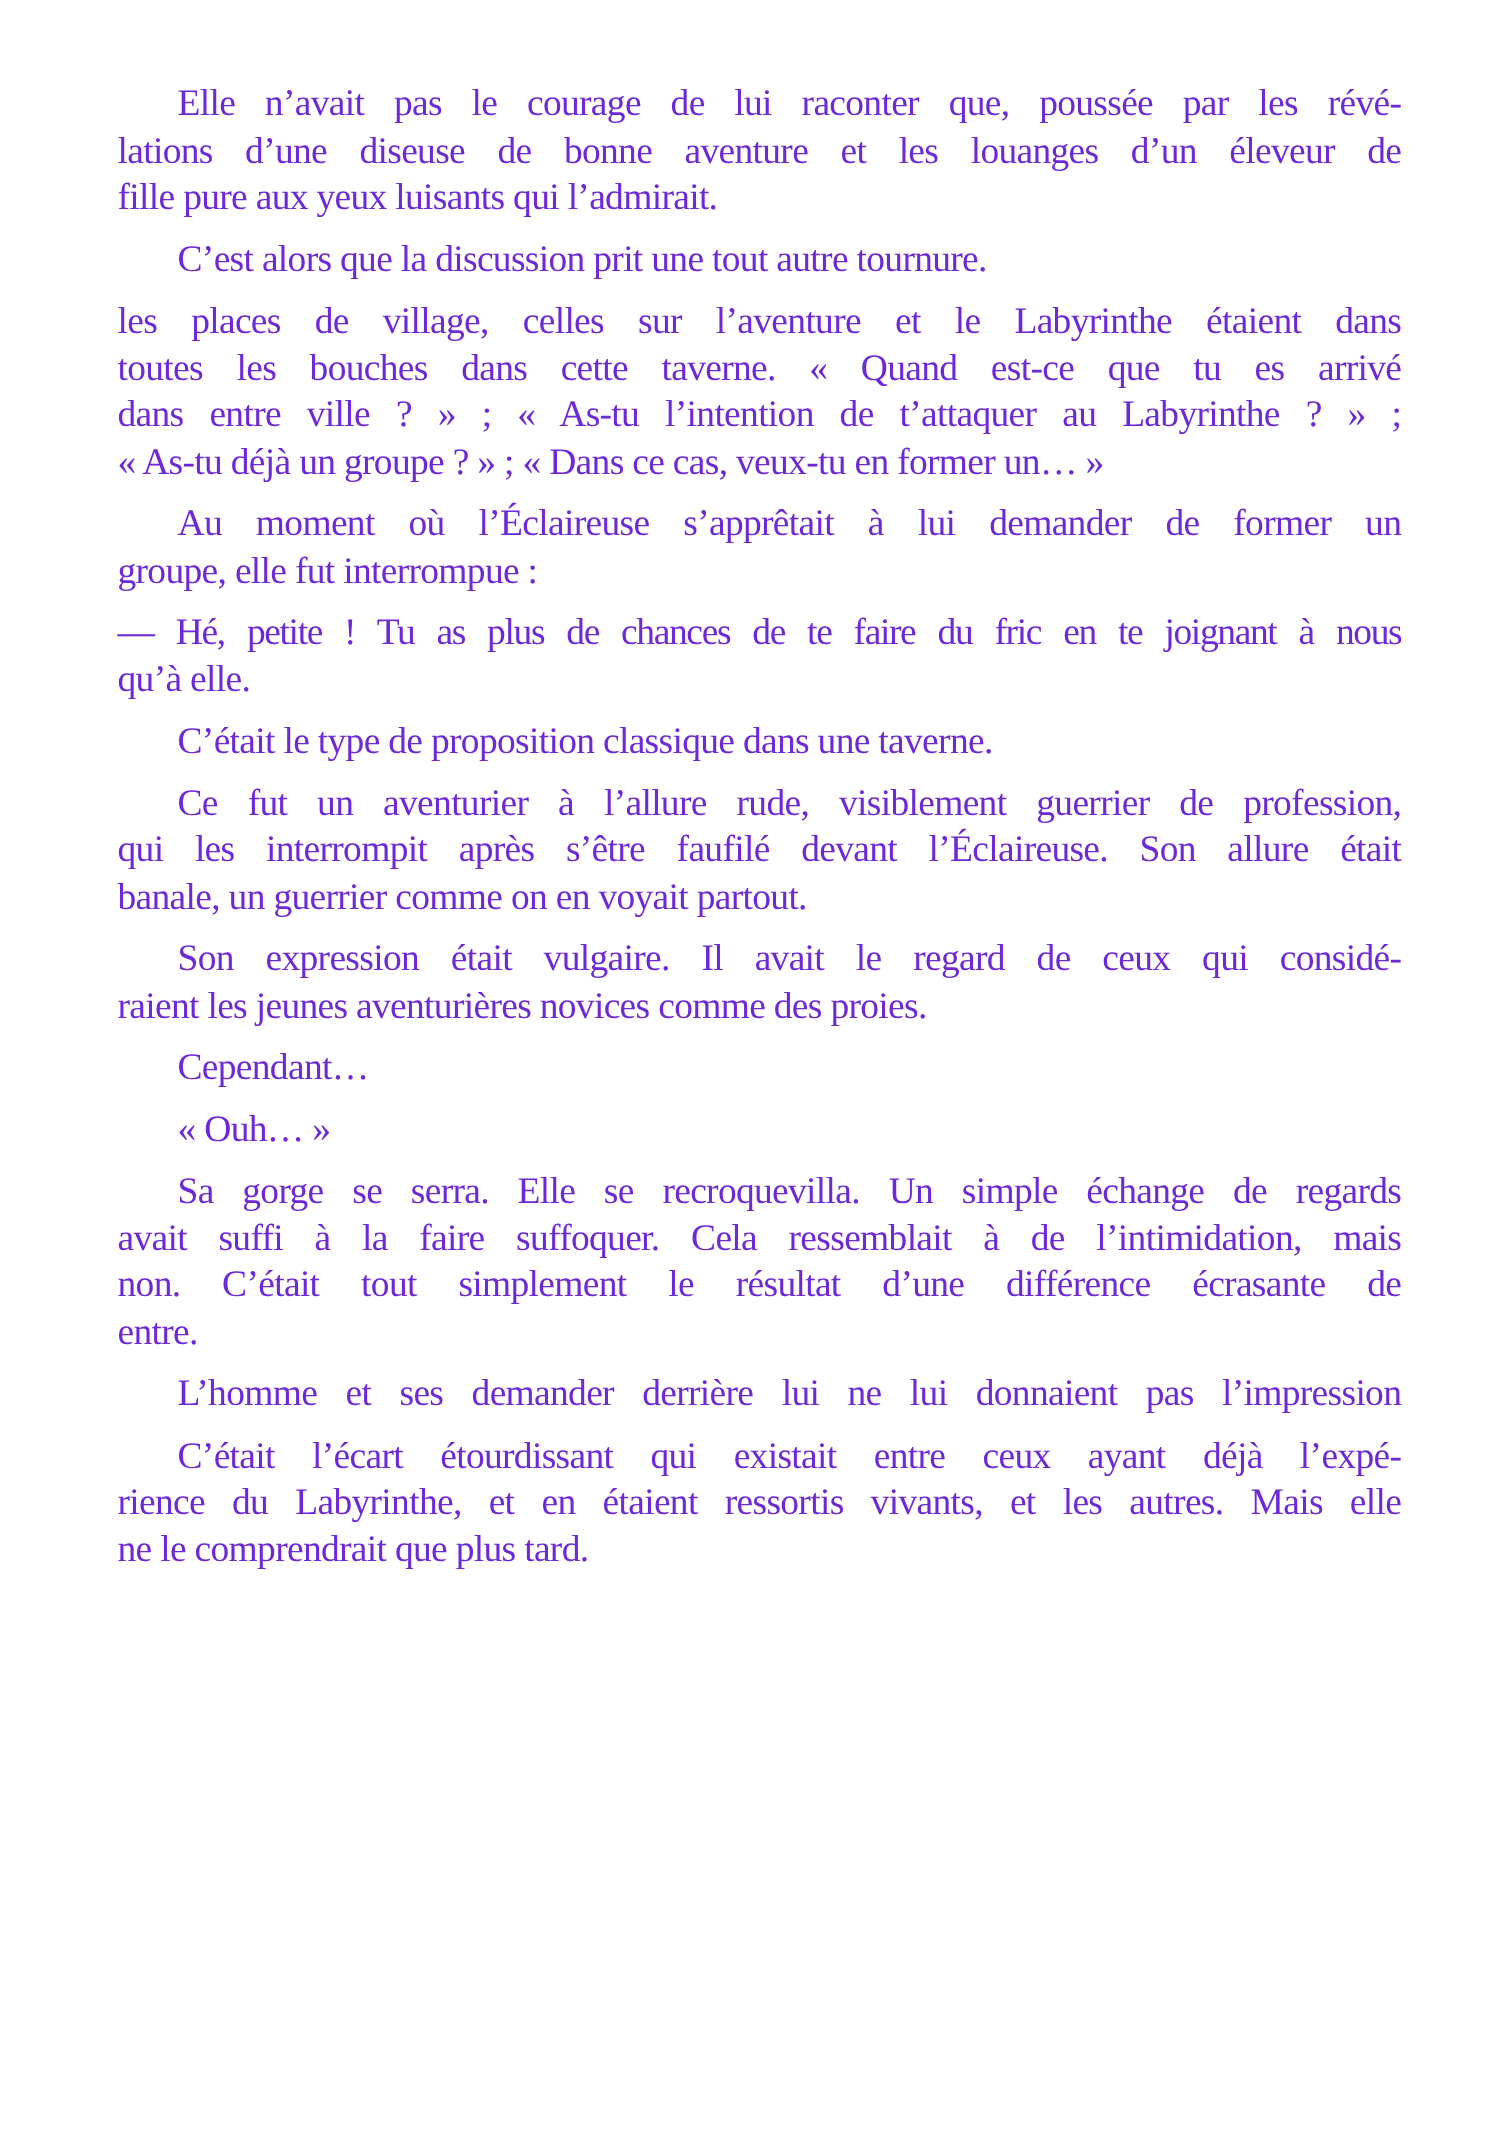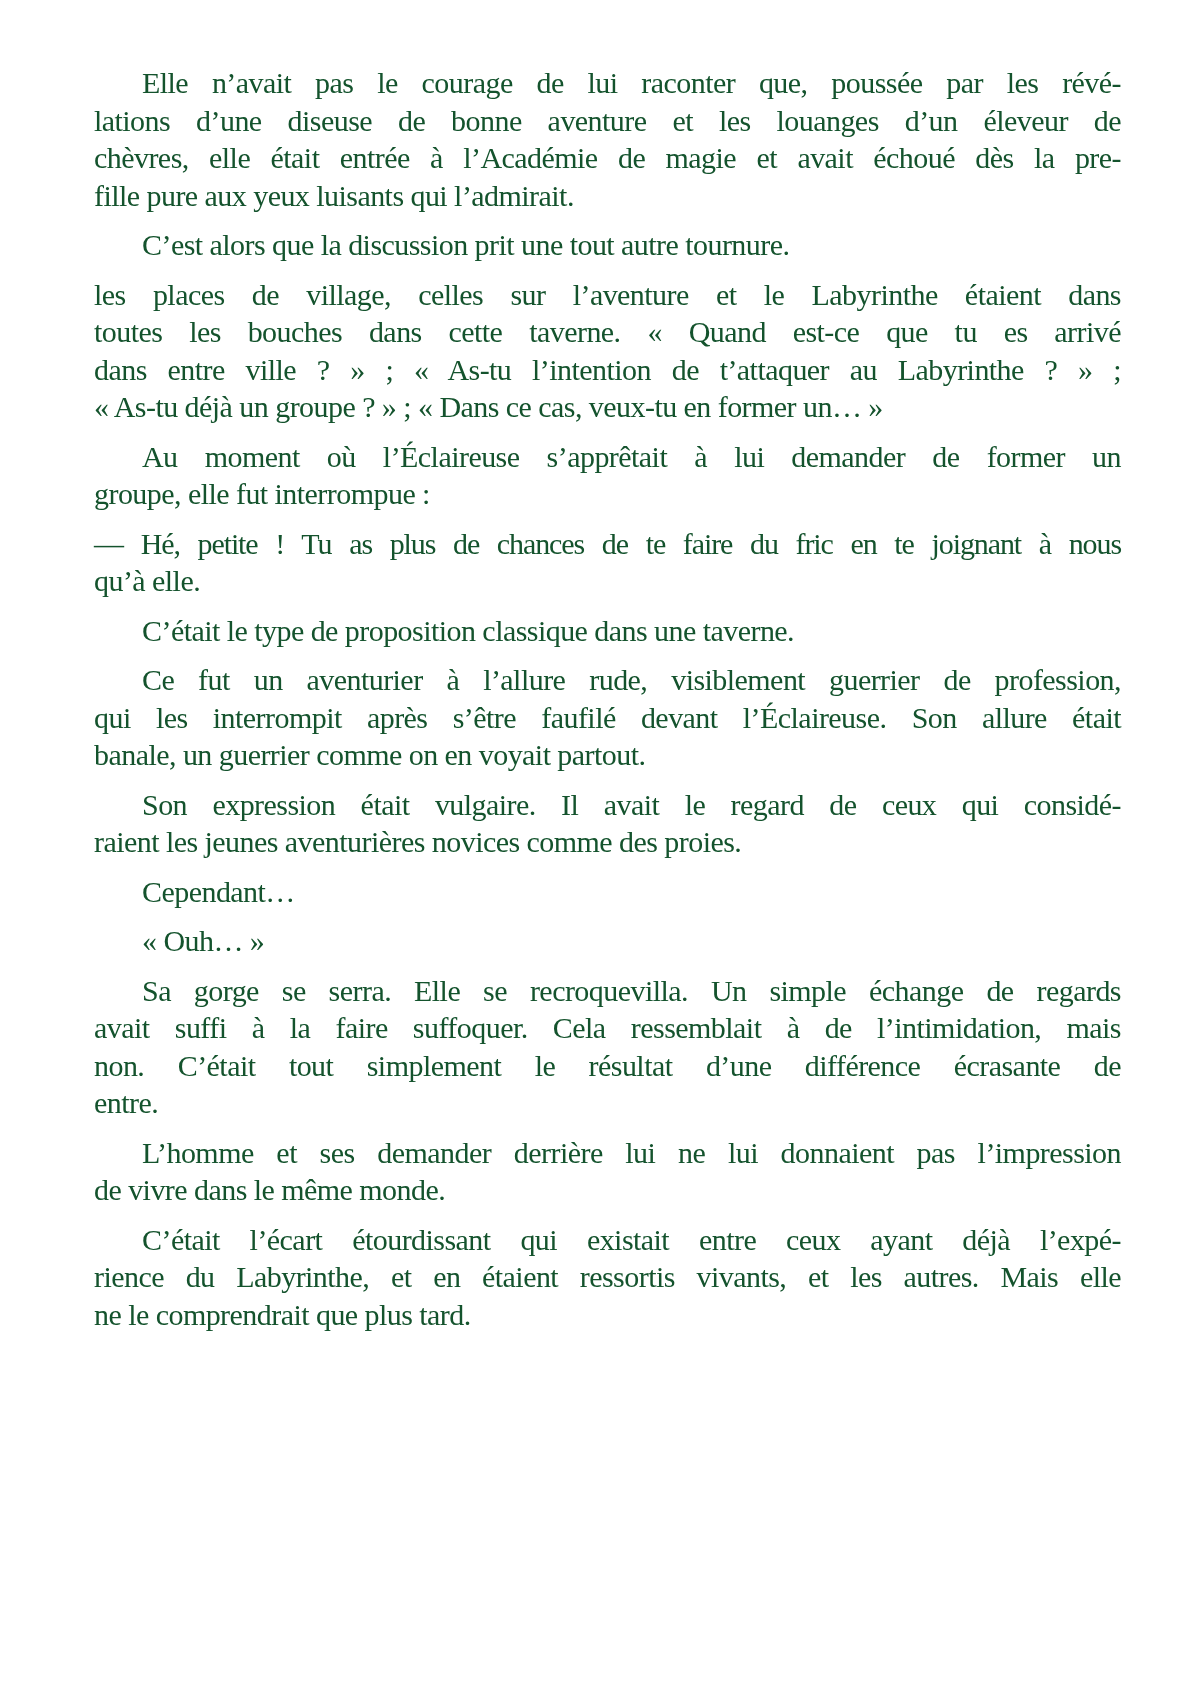--- a/index.html
+++ b/index.html
@@ -14,21 +14,21 @@
     overflow: hidden;
   }
   .page {
     position: absolute;
     left: 94px;
     top: 64px;
     width: 1027px;
     font-family: "Liberation Serif", "DejaVu Serif", serif;
     font-size: 30px;
     line-height: 37.5px;
-    color: #14532d;
+    color: #6d28d9;
     text-align: justify;
     hyphens: manual;
   }
   .page p {
     margin: 0 0 12px 0;
     text-indent: 48px;
     letter-spacing: -0.55px;
     word-spacing: 0px;
   }
   .page p.no-indent {
@@ -43,21 +43,20 @@
     text-align-last: left;
   }
 </style>
 </head>
 <body>
 
 <div class="page">
   <p>
     <span class="line">Elle n’avait pas le courage de lui raconter que, poussée par les révé-</span>
     <span class="line" style="text-indent:0">lations d’une diseuse de bonne aventure et les louanges d’un éleveur de</span>
-    <span class="line" style="text-indent:0">chèvres, elle était entrée à l’Académie de magie et avait échoué dès la pre-</span>
     <span class="line last" style="text-indent:0">fille pure aux yeux luisants qui l’admirait.</span>
   </p>
 
   <p>
     <span class="line last">C’est alors que la discussion prit une tout autre tournure.</span>
   </p>
 
   <p>
     <span class="line" style="text-indent:0">les places de village, celles sur l’aventure et le Labyrinthe étaient dans</span>
     <span class="line" style="text-indent:0">toutes les bouches dans cette taverne. « Quand est-ce que tu es arrivé</span>
@@ -100,21 +99,20 @@
 
   <p>
     <span class="line">Sa gorge se serra. Elle se recroquevilla. Un simple échange de regards</span>
     <span class="line" style="text-indent:0">avait suffi à la faire suffoquer. Cela ressemblait à de l’intimidation, mais</span>
     <span class="line" style="text-indent:0">non. C’était tout simplement le résultat d’une différence écrasante de</span>
     <span class="line last" style="text-indent:0">entre.</span>
   </p>
 
   <p>
     <span class="line">L’homme et ses demander derrière lui ne lui donnaient pas l’impression</span>
-    <span class="line last" style="text-indent:0">de vivre dans le même monde.</span>
   </p>
 
   <p>
     <span class="line">C’était l’écart étourdissant qui existait entre ceux ayant déjà l’expé-</span>
     <span class="line" style="text-indent:0">rience du Labyrinthe, et en étaient ressortis vivants, et les autres. Mais elle</span>
     <span class="line last" style="text-indent:0">ne le comprendrait que plus tard.</span>
   </p>
 </div>
 
 </body></html>

